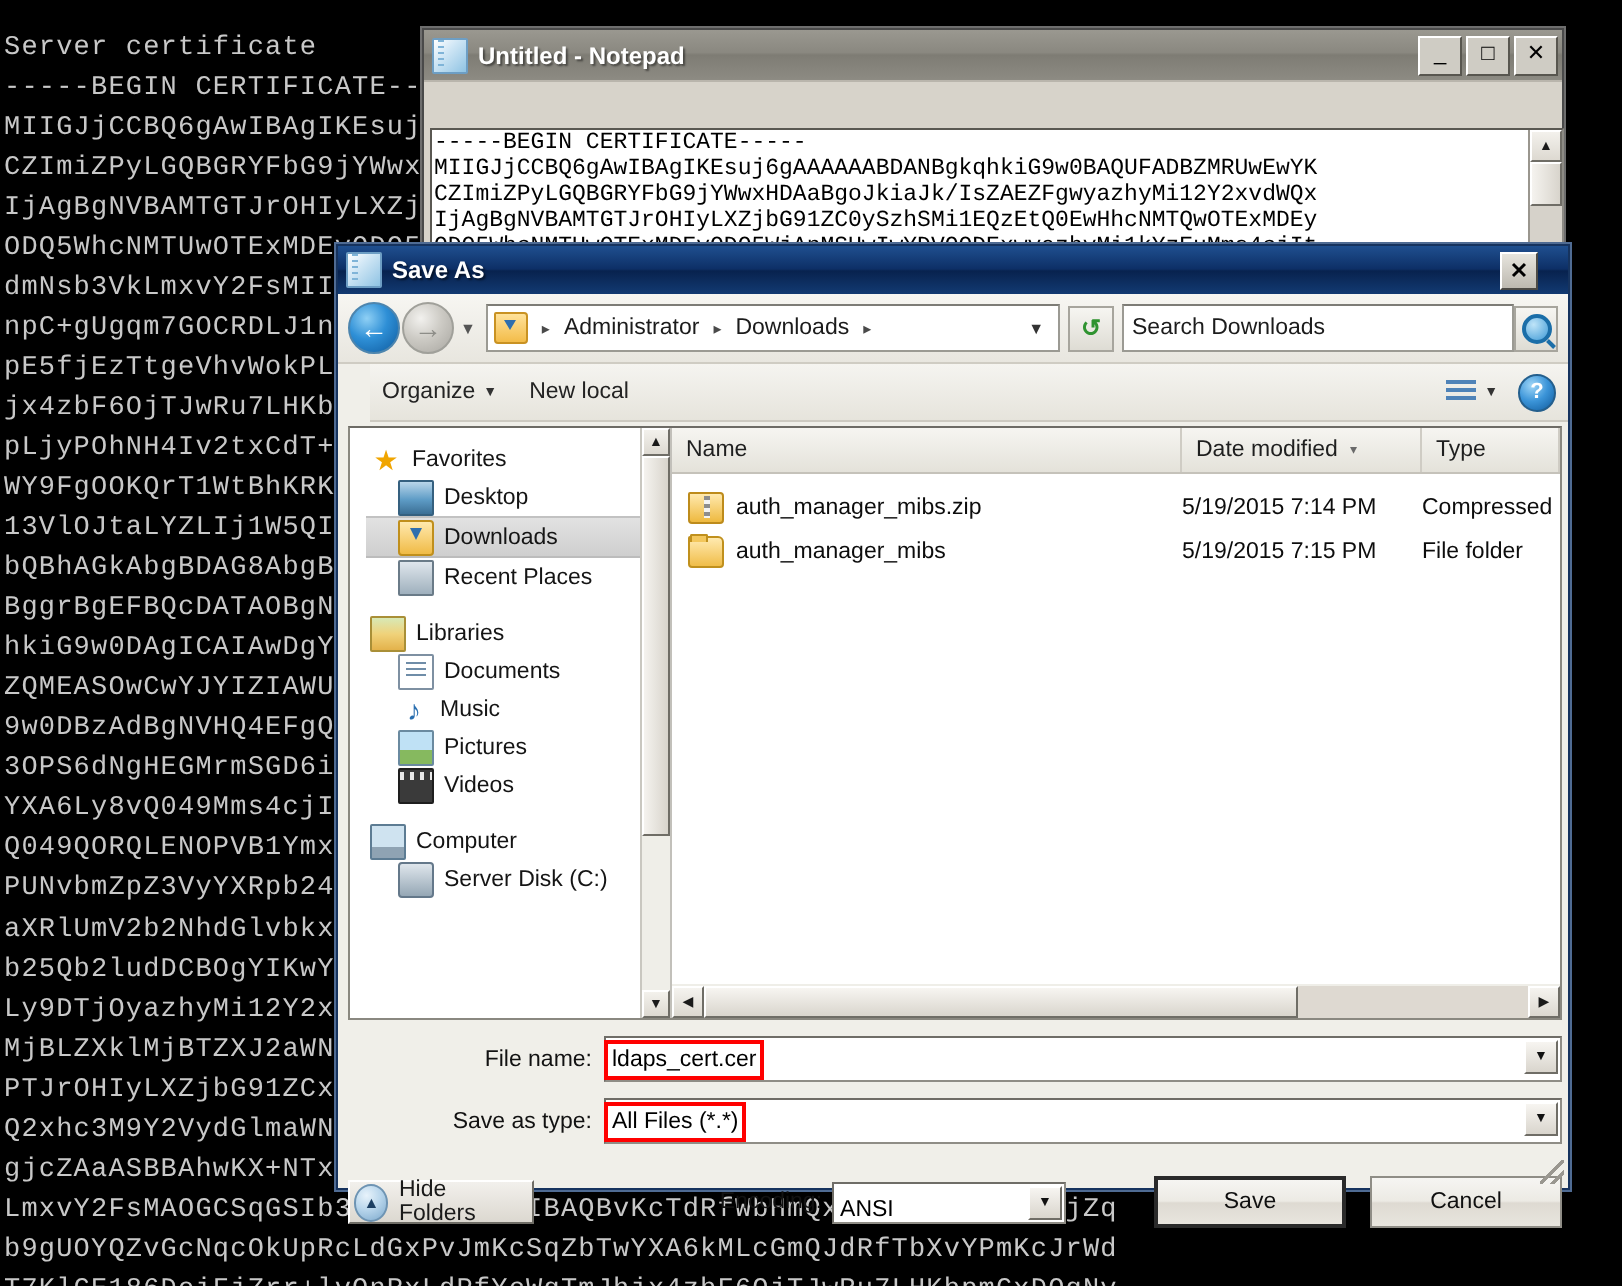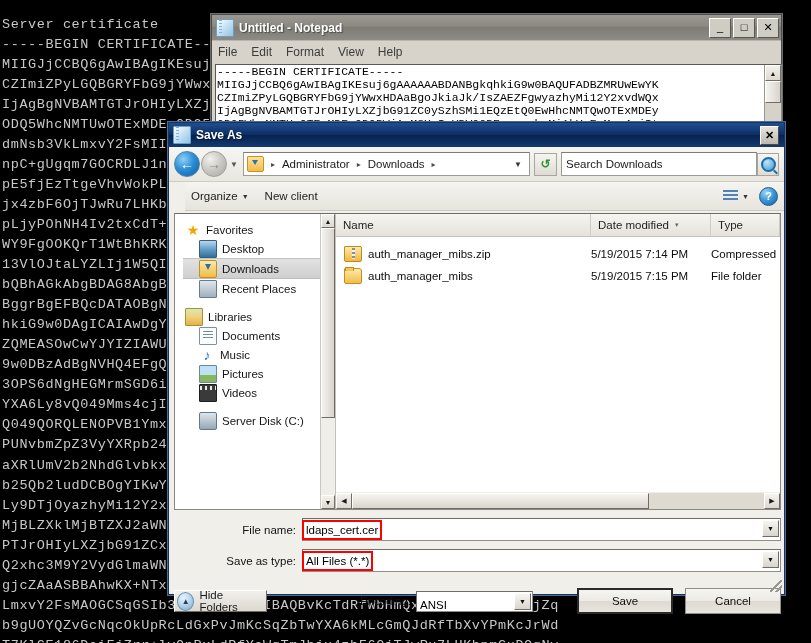--- a/index.html
+++ b/index.html
@@ -147,21 +147,21 @@
     left: 168px; top: 122px;
     width: 617px; height: 473px;
     background: #f0efe9;
     border: 1px solid #16335e;
     box-shadow: 0 0 0 1px #4f6b93;
   }
   #saveas .titlebar {
     height: 24px;
     background: linear-gradient(to bottom, #1f4f8f 0%, #0d2f66 48%, #08224e 52%, #123a72 100%);
     display: flex; align-items: center;
-    padding: 0 5px 0 4px;
+    padding: 0 15px 0 4px;
   }
   #saveas .title-text {
     color: #fff; font-size: 12px; font-weight: bold;
     margin-left: 5px; flex: 1;
     text-shadow: 1px 1px 1px rgba(0,0,0,.5);
   }
   #saveas .close-btn {
     width: 17px; height: 17px;
     background: linear-gradient(to bottom, #e6e4dd, #bdb9b0);
     border: 1px solid #ffffff;
@@ -587,27 +587,20 @@
   <div class="win" id="notepad">
     <div class="titlebar">
       <span class="np-icon"></span>
       <span class="title-text">Untitled - Notepad</span>
       <span class="caption-btns">
         <span class="cbtn">_</span>
         <span class="cbtn">□</span>
         <span class="cbtn">✕</span>
       </span>
     </div>
-    <div class="menubar">
-      <span>File</span>
-      <span>Edit</span>
-      <span>Format</span>
-      <span>View</span>
-      <span>Help</span>
-    </div>
     <div class="editor">
       <div class="editor-text" id="np-text">-----BEGIN CERTIFICATE-----
 MIIGJjCCBQ6gAwIBAgIKEsuj6gAAAAAABDANBgkqhkiG9w0BAQUFADBZMRUwEwYK
 CZImiZPyLGQBGRYFbG9jYWwxHDAaBgoJkiaJk/IsZAEZFgwyazhyMi12Y2xvdWQx
 IjAgBgNVBAMTGTJrOHIyLXZjbG91ZC0ySzhSMi1EQzEtQ0EwHhcNMTQwOTExMDEy
 ODQ5WhcNMTUwOTExMDEyODQ5WjAnMSUwIwYDVQQDExwyazhyMi1kYzEuMms4cjIt</div>
       <div class="vscroll">
         <div class="sb-arrow">▲</div>
         <div class="sb-thumb" style="height:22px"></div>
       </div>
@@ -641,21 +634,21 @@
         <span class="mag"></span>
       </span>
     </div>
 
     <div class="cmdbar">
       <span class="cmd-item">
         <span>Organize</span>
         <span class="cmd-caret">▼</span>
       </span>
       <span class="cmd-item">
-        <span>New client</span>
+        <span>New local</span>
       </span>
       <span style="flex:1"></span>
       <span class="cmd-item" style="margin-right:10px">
         <span class="view-icon"></span>
         <span class="cmd-caret">▼</span>
       </span>
       <span class="help-icon">?</span>
     </div>
 
     <div class="dlg-body">
@@ -698,20 +691,24 @@
                 <div class="tree-row child">
                   <span class="tree-ico ico-pic"></span>
                   <span>Pictures</span>
                 </div>
                 <div class="tree-row child">
                   <span class="tree-ico ico-video"></span>
                   <span>Videos</span>
                 </div>
               </div>
               <div class="tree-group">
+                <div class="tree-row">
+                  <span class="tree-ico ico-computer"></span>
+                  <span>Computer</span>
+                </div>
                 <div class="tree-row child">
                   <span class="tree-ico ico-disk"></span>
                   <span>Server Disk (C:)</span>
                 </div>
               </div>
             </div>
         </div>
 
         <div class="navsplit">
           <div class="sb-arrow" style="width:14px;height:14px">▲</div>

